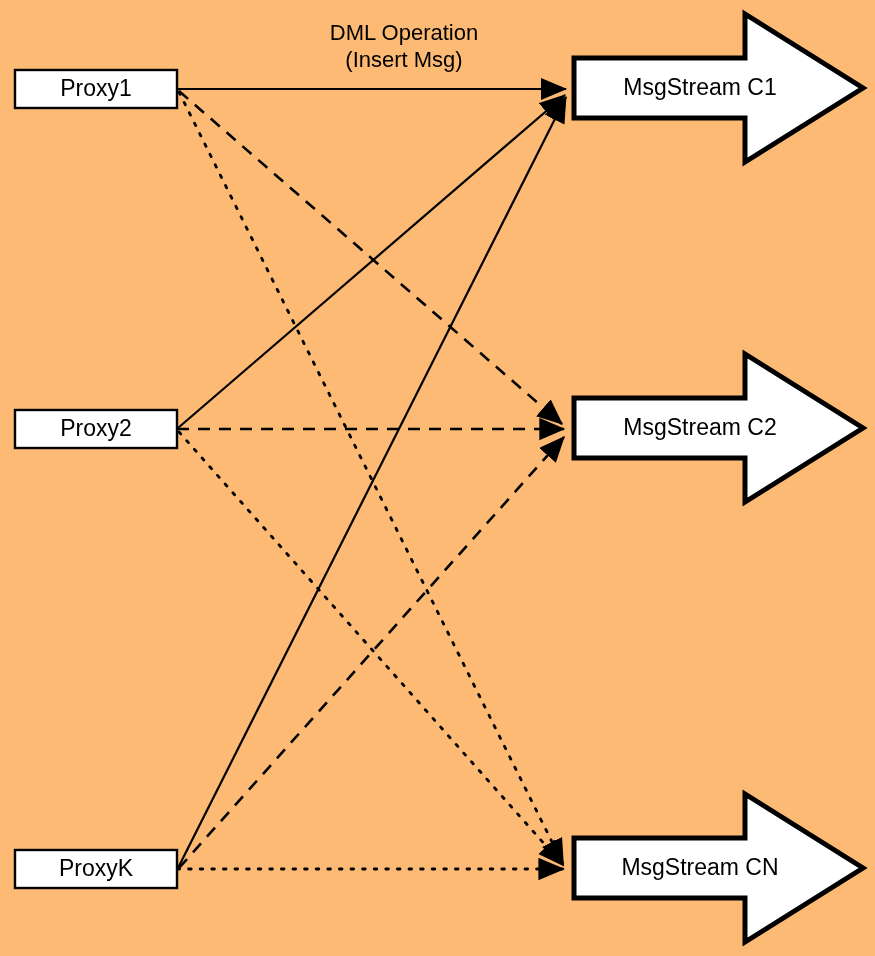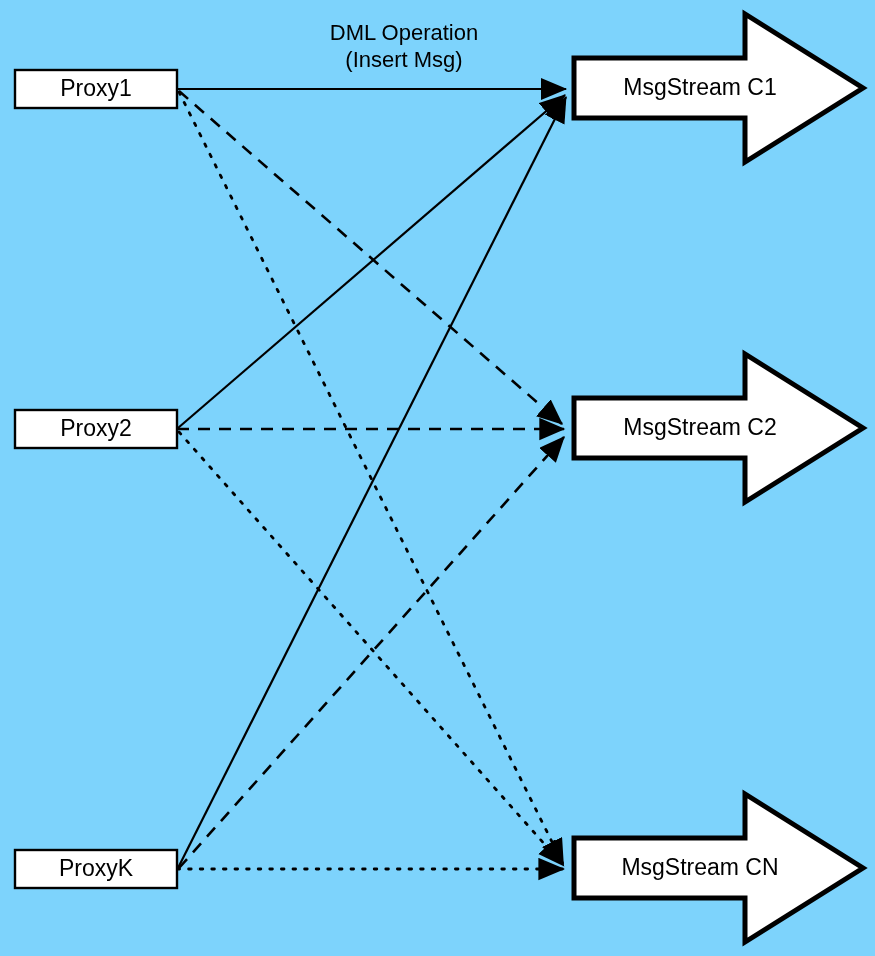--- a/index.html
+++ b/index.html
@@ -11,21 +11,21 @@
     width: 875px;
     height: 956px;
     font-family: "Liberation Sans", sans-serif;
     color: #000000;
     overflow: hidden;
   }
   #diagram-root {
     position: relative;
     width: 875px;
     height: 956px;
-    background: #7dd3fc;
+    background: #fdba74;
   }
   #diagram-svg {
     position: absolute;
     top: 0;
     left: 0;
     width: 875px;
     height: 956px;
     display: block;
   }
   .node-label {

